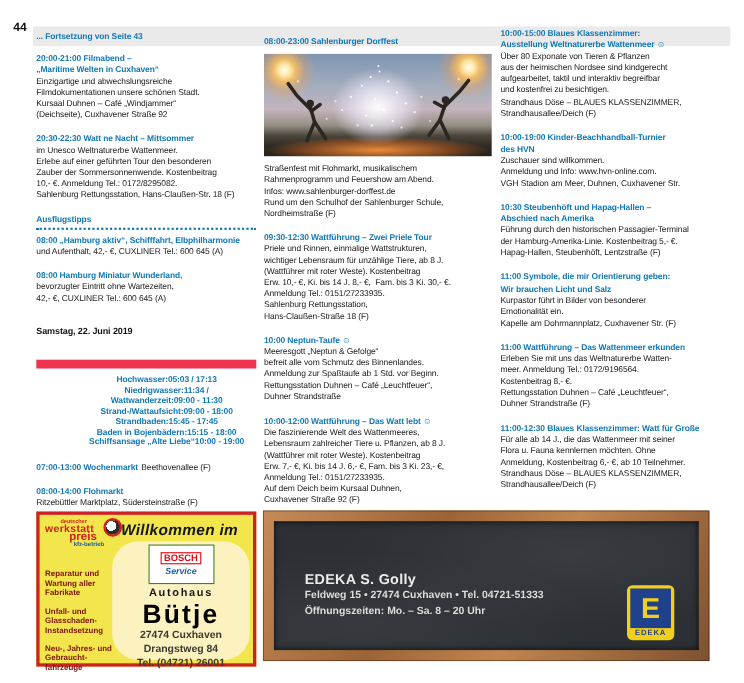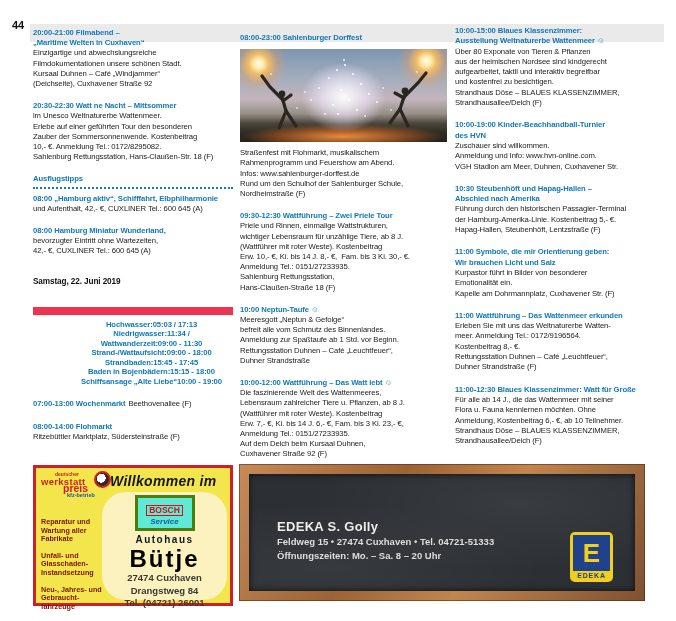--- a/index.html
+++ b/index.html
@@ -68,21 +68,21 @@
     background:radial-gradient(circle at 40% 40%, #ffffff 0 40%, #2b2b2b 41% 70%, #d1201f 71%);
     border:2px solid #d1201f;
   }
   .wk-headline { position:absolute; left:74px; top:5px; font-size:14px; font-weight:bold; font-style:italic; color:#151515; letter-spacing:.3px; }
   .wk-services { position:absolute; left:5px; top:50px; width:62px; font-size:7.2px; font-weight:bold; color:#7c120c; line-height:8.6px; }
   .wk-services .svc { margin-bottom:8px; }
   .wk-panel {
     position:absolute; left:66px; top:24px; right:3px; bottom:3px;
     background:#fbf2c0; border-radius:24px; text-align:center; padding-top:3px;
   }
-  .bosch { width:60px; height:36px; background:#5eead4; border:3px solid #4d7c0f; margin:0 auto 2px auto; padding-top:1px; }
+  .bosch { width:60px; height:36px; background:#ffffff; border:1px solid #4d7c0f; margin:0 auto 2px auto; padding-top:1px; }
   .bosch .bb { display:inline-block; font-size:8.5px; font-weight:bold; color:#e30613; border:1px solid #e30613; padding:0 2px; line-height:9px; }
   .bosch .sv { display:block; font-size:8px; font-weight:bold; font-style:italic; color:#1c57a5; line-height:9px; }
   .bosch .arm { position:relative; width:30px; height:11px; margin:1px auto 0 auto; background:#1c57a5; clip-path:polygon(0 0,100% 0,72% 100%,28% 100%); }
   .bosch .arm i { position:absolute; left:50%; top:50%; width:7px; height:7px; margin:-3.5px 0 0 -3.5px; border-radius:50%; background:#fff; }
   .bosch .arm i b { position:absolute; left:50%; top:50%; width:3px; height:3px; margin:-1.5px 0 0 -1.5px; border-radius:50%; background:#1c57a5; display:block; }
   .wk-name1 { font-size:10px; font-weight:bold; color:#161616; letter-spacing:1.5px; line-height:13px; }
   .wk-name2 { font-size:24px; font-weight:bold; color:#000000; letter-spacing:2px; line-height:25px; }
   .wk-addr { font-size:9.5px; font-weight:bold; color:#3a3933; line-height:11.6px; margin-top:1px; }
 
   
@@ -108,20 +108,21 @@
   .ed-logo .wd { display:block; text-align:center; font-size:7px; font-weight:bold; color:#20418c; letter-spacing:.8px; line-height:9px; }
 </style>
 </head>
 <body>
 
 <div class="page">
   <div class="topband"></div>
   <div class="pagenum">44</div>
 
   <div class="col col-left">
+    <div class="h pre cont">... Fortsetzung von Seite 43</div>
 
     <div class="event">
       <div class="h pre">20:00-21:00 Filmabend –
 „Maritime Welten in Cuxhaven“</div>
       <div class="b pre">Einzigartige und abwechslungsreiche
 Filmdokumentationen unsere schönen Stadt.
 Kursaal Duhnen – Café „Windjammer“
 (Deichseite), Cuxhavener Straße 92</div>
     </div>
     <div class="event">

